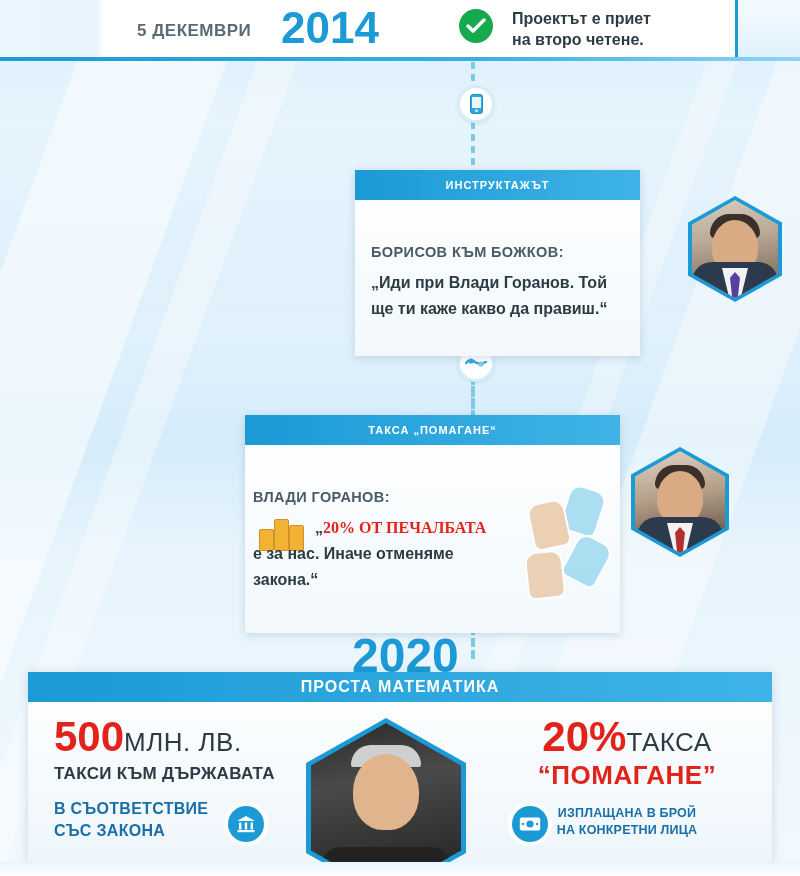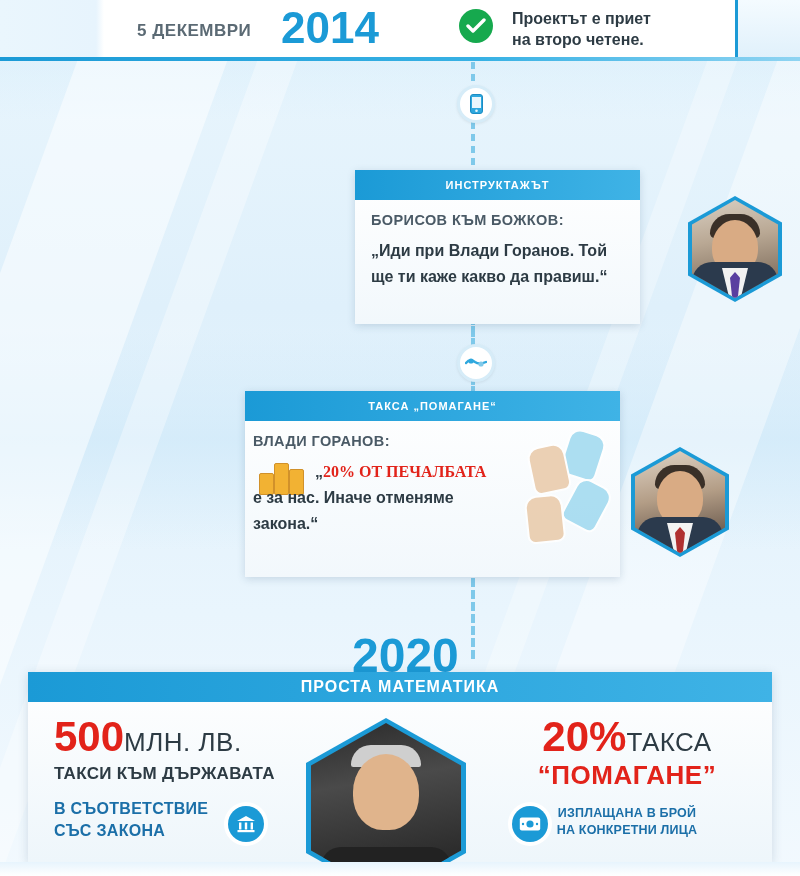--- a/index.html
+++ b/index.html
@@ -138,21 +138,21 @@
     height: 30px;
     background: linear-gradient(90deg,#1b9ad6 0%, #3fb3e6 100%);
     color: #ffffff;
     font-size: 11px;
     font-weight: 700;
     letter-spacing: 1px;
     display: flex;
     align-items: center;
     justify-content: center;
   }
-  .card-body { padding: 12px 16px 14px 16px; }
+  .card-body { padding: 12px 16px 14px 16px; margin-top: 32px; }
   .card-speaker {
     font-size: 14.5px;
     color: #4a5a66;
     font-weight: 700;
     letter-spacing: .4px;
     margin-bottom: 10px;
   }
   .card-quote {
     font-size: 16px;
     line-height: 26px;
@@ -212,21 +212,21 @@
   }
   .face .tie {
     position: absolute; left: 50%; bottom: 0;
     width: 10px; height: 26px; margin-left: -5px;
     background: #5a3fa0;
     clip-path: polygon(50% 0, 100% 22%, 78% 100%, 22% 100%, 0 22%);
   }
   .face .tie.red { background: #b03030; }
 
   
-  #card2 { left: 245px; top: 391px; width: 375px; }
+  #card2 { left: 245px; top: 415px; width: 375px; }
   #card2 .card-body { min-height: 130px; position: relative; padding-left: 8px; }
   .highlight-red {
     color: #e2231a;
     font-weight: 700;
     font-family: Liberation Serif, serif;
   }
   .coins {
     position: absolute;
     left: 14px; top: 36px;
     width: 48px; height: 38px;

